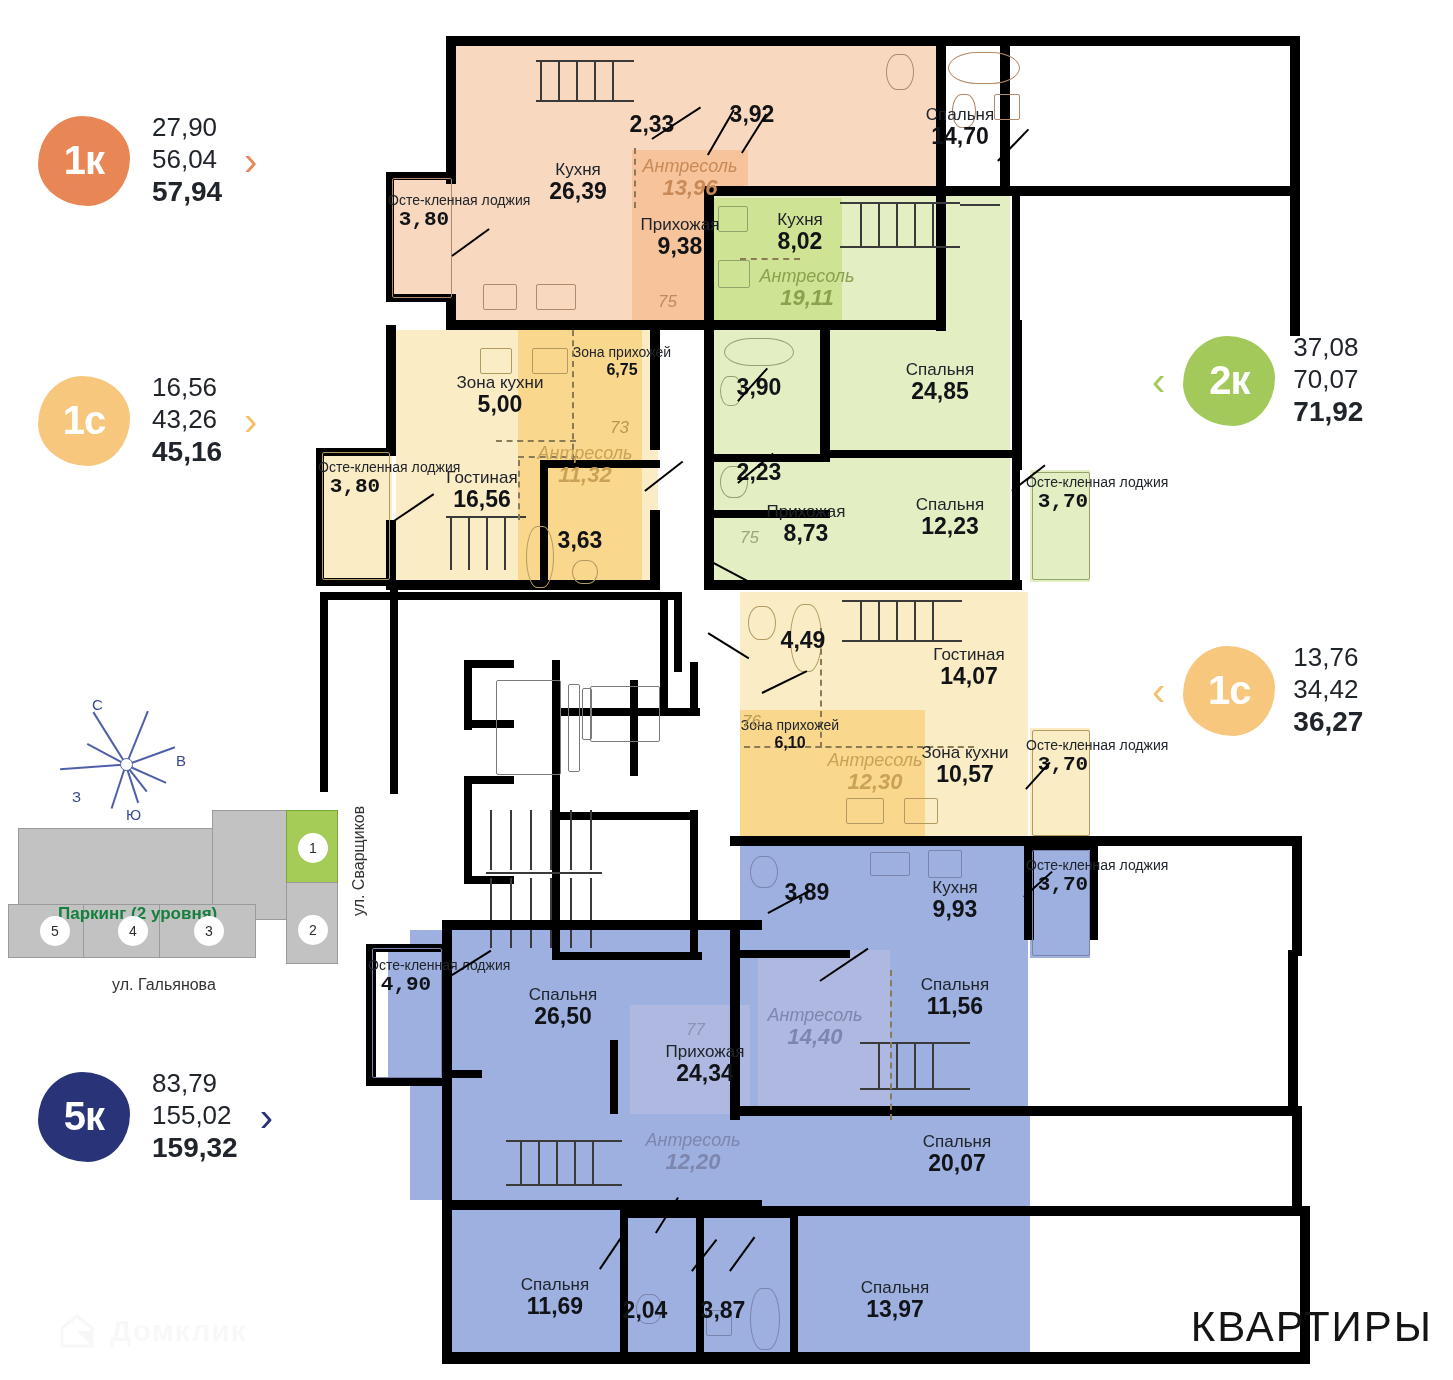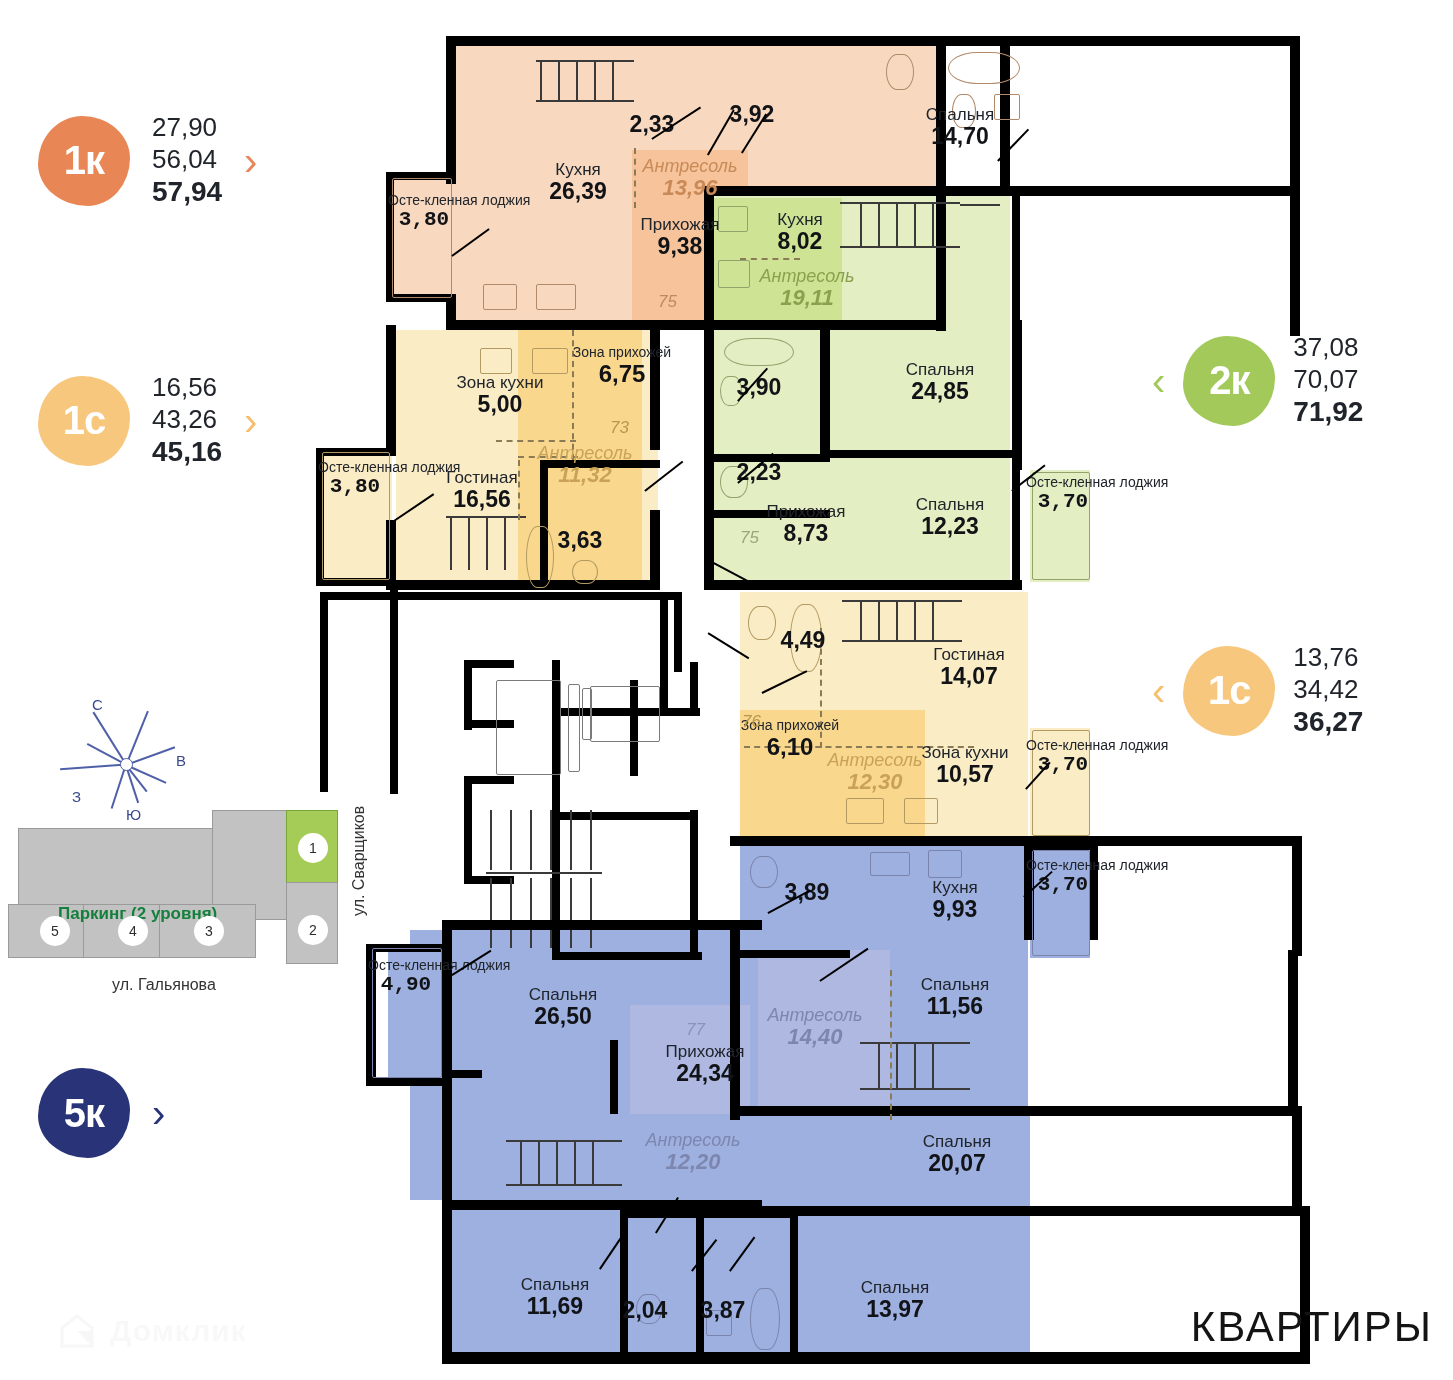--- a/index.html
+++ b/index.html
@@ -51,21 +51,21 @@
   .c-gr  { background:#e3eec3; }   
   .c-gr2 { background:#cfe395; }   
   .c-bl  { background:#9db0e0; }   
   .c-bl2 { background:#aeb8e0; }   
   .wall  { background:#000000; position:absolute; }
 
   .lbl { position:absolute; text-align:center; line-height:1.12; pointer-events:none; }
   .lbl .nm { display:block; font-size:17px; color:#20242b; font-weight:400; white-space:nowrap;}
   .lbl .ar { display:block; font-size:23px; color:#111317; font-weight:700; }
   .lbl.small .nm { font-size:14px; }
-  .lbl.small .ar { font-size:24px; }
+  .lbl.small .ar { font-size:16px; }
   .lbl.only .ar { font-size:23px; }
   .lbl.ant .nm { font-style:italic; font-size:18px; }
   .lbl.ant .ar { font-style:italic; font-weight:700; font-size:22px; }
   .lbl.ant.or .nm,.lbl.ant.or .ar { color:#c98a58; }
   .lbl.ant.ye .nm,.lbl.ant.ye .ar { color:#c9a257; }
   .lbl.ant.gr .nm,.lbl.ant.gr .ar { color:#8aa14e; }
   .lbl.ant.bl .nm,.lbl.ant.bl .ar { color:#7d86ae; }
   .lbl.lodge .nm { font-size:14px; line-height:1.05;}
   .lbl.lodge .ar { font-size:21px;font-family:Liberation Mono, monospace; }
   .tag { position:absolute; font-style:italic; font-size:17px; }
@@ -130,20 +130,25 @@
     <div class="nums">
       <span>16,56</span>
       <span>43,26</span>
       <span class="total">45,16</span>
     </div>
     <span class="chev y">›</span>
   </div>
 
   <div class="badge-group" id="bg-5k">
     <div class="blob b5k">5к</div>
+    <div class="nums">
+      <span>83,79</span>
+      <span>155,02</span>
+      <span class="total">159,32</span>
+    </div>
     <span class="chev b">›</span>
   </div>
 
   <div class="badge-group" id="bg-2k">
     <span class="chev g">‹</span>
     <div class="blob b2k">2к</div>
     <div class="nums">
       <span>37,08</span>
       <span>70,07</span>
       <span class="total">71,92</span>

